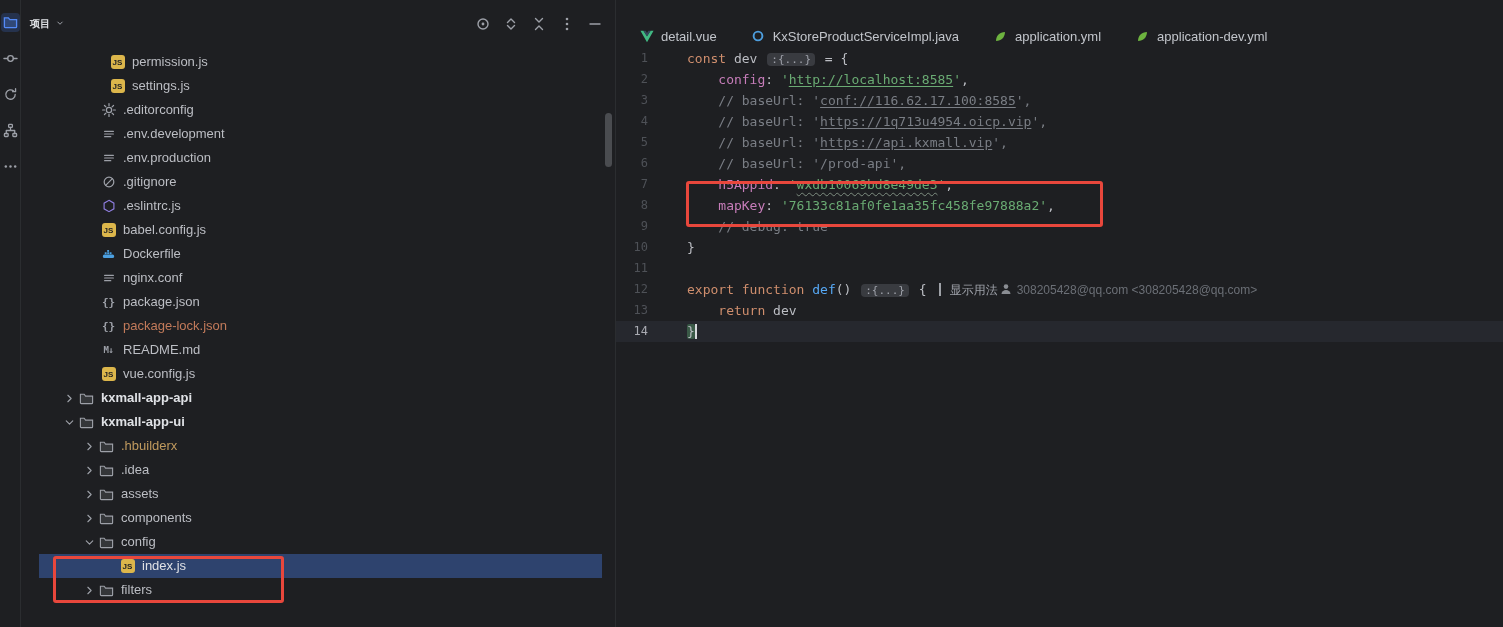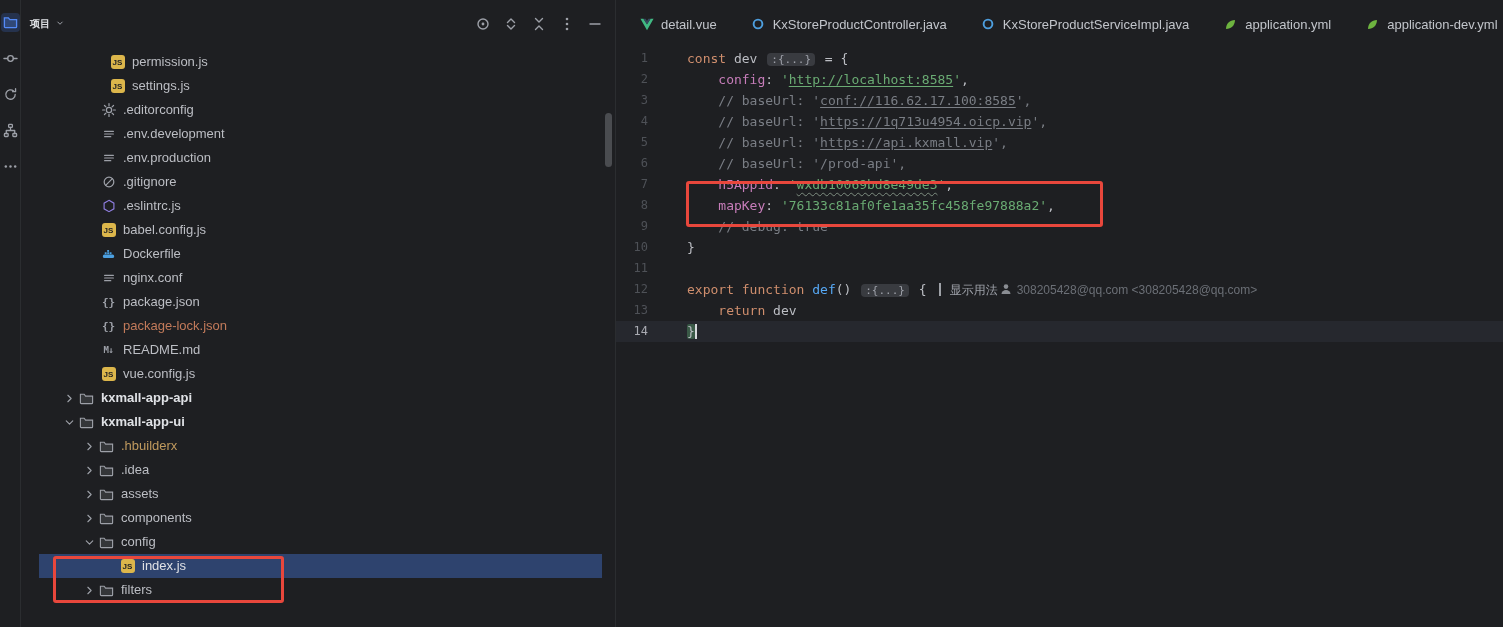--- a/index.html
+++ b/index.html
@@ -29,21 +29,21 @@
   .flabel { line-height:24px; }
   .tone-orange { color:#c27a5a; }
   .tone-gold { color:#c09a5e; }
   .fi-js { width:14px; height:14px; background:#dcb64b; color:#1e1f22; font-size:8px; font-weight:700; display:flex; align-items:center; justify-content:center; border-radius:3px; font-family:"Liberation Sans",sans-serif; }
   .fi-txt { color:#9da0a8; font:700 11px "DejaVu Sans Mono", monospace; }
   .fi-md { font-size:9px; letter-spacing:-0.5px; }
   .scroll-thumb { position:absolute; right:3px; top:113px; width:7px; height:54px; background:#4a4c50; border-radius:4px; cursor:pointer; }
 
   
   .editor { position:absolute; left:615px; top:0; right:0; height:100%; background:#1e1f22; border-left:1px solid #2b2d30; }
-  .tabbar { height:48px; display:flex; align-items:center; padding-left:6px; }
+  .tabbar { height:48px; display:flex; align-items:center; padding-left:6px;margin-top:12px; }
   .tab { display:flex; align-items:center; gap:7px; padding:0 17px; height:48px; font-size:13px; color:#c2c5cb; cursor:pointer; white-space:nowrap; }
   .ticon { width:15px; height:15px; display:flex; align-items:center; justify-content:center; }
 
   .codewrap { position:absolute; top:48px; left:0; right:0; bottom:0; font:13px/21px "DejaVu Sans Mono", monospace; }
   .cline { display:flex; height:21px; white-space:pre; }
   .cline.cur { background:#26282e; }
   .lnum { flex:none; width:48px; text-align:right; padding-right:16px; color:#4e5157; font-size:12px; cursor:pointer; }
   .cur .lnum { color:#a9abb2; }
   .lbody { padding-left:23px; }
   .sg-k { color:#cf8e6d; }
@@ -374,28 +374,20 @@
             </svg>
           </span>
           <span class="tlabel">detail.vue</span>
         </div>
         <div class="tab">
           <span class="ticon">
             <svg width="14" height="14" viewBox="0 0 16 16">
               <circle cx="8" cy="8" r="5" fill="none" stroke="#4d9ede" stroke-width="2.2"></circle>
             </svg>
           </span>
-          <span class="tlabel">KxStoreProductController.java</span>
-        </div>
-        <div class="tab">
-          <span class="ticon">
-            <svg width="14" height="14" viewBox="0 0 16 16">
-              <circle cx="8" cy="8" r="5" fill="none" stroke="#4d9ede" stroke-width="2.2"></circle>
-            </svg>
-          </span>
           <span class="tlabel">KxStoreProductServiceImpl.java</span>
         </div>
         <div class="tab">
           <span class="ticon">
             <svg width="13" height="13" viewBox="0 0 16 16">
               <path d="M2.5 13.5C2.5 7 7 2.5 13.5 2.5 13.5 9 9 13.5 2.5 13.5Z" fill="#6db33f"></path>
             </svg>
           </span>
           <span class="tlabel">application.yml</span>
         </div>

